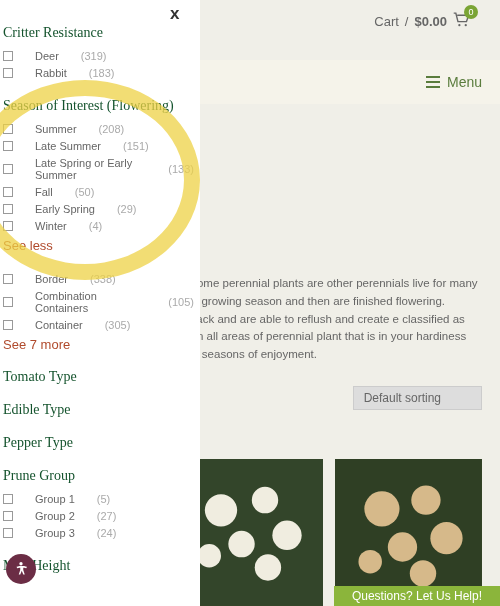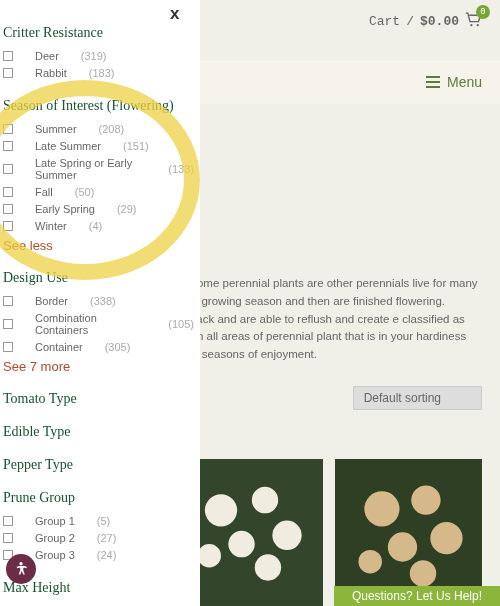--- a/index.html
+++ b/index.html
@@ -9,29 +9,28 @@
     height: 606px;
     overflow: hidden;
     position: relative;
     background: #f0efe8;
     color: #444;
   }
 
   
   .header {
     position: absolute;
-    top: 0; left: 0; right: 0;
+    top: 0; left: 0; right: 12px;
     height: 42px;
     display: flex;
     justify-content: flex-end;
     align-items: center;
     padding: 0 18px;
     font-size: 13px;
     color: #666;
-    font-family: Liberation Mono, monospace;
   }
   .cart-wrap { display: flex; align-items: center; gap: 6px; position: relative; }
   .cart-icon { position: relative; }
   .cart-badge {
     position: absolute;
     top: -7px; right: -8px;
     background: #7aa434;
     color: #fff;
     font-size: 9px;
     width: 14px; height: 14px;
@@ -322,21 +321,20 @@
       </div>
     <div class="filter-item">
         <div class="checkbox"></div>
         <span>Winter</span> 
         <span class="count">(4)</span>
       </div>
     <span class="see-link">See less</span>
   </div>
 
   <div class="filter-section">
-    <div class="filter-title">Design Use</div>
     <div class="filter-item">
         <div class="checkbox"></div>
         <span>Border</span> 
         <span class="count">(338)</span>
       </div>
     <div class="filter-item">
         <div class="checkbox"></div>
         <span>Combination Containers</span> 
         <span class="count">(105)</span>
       </div>

